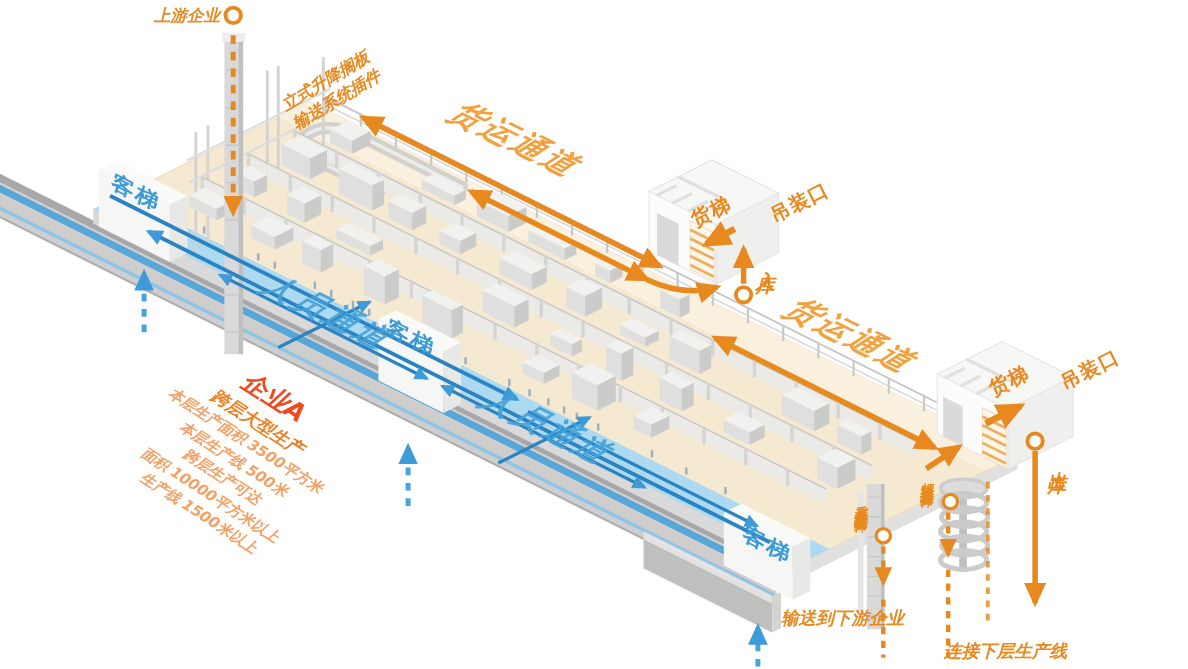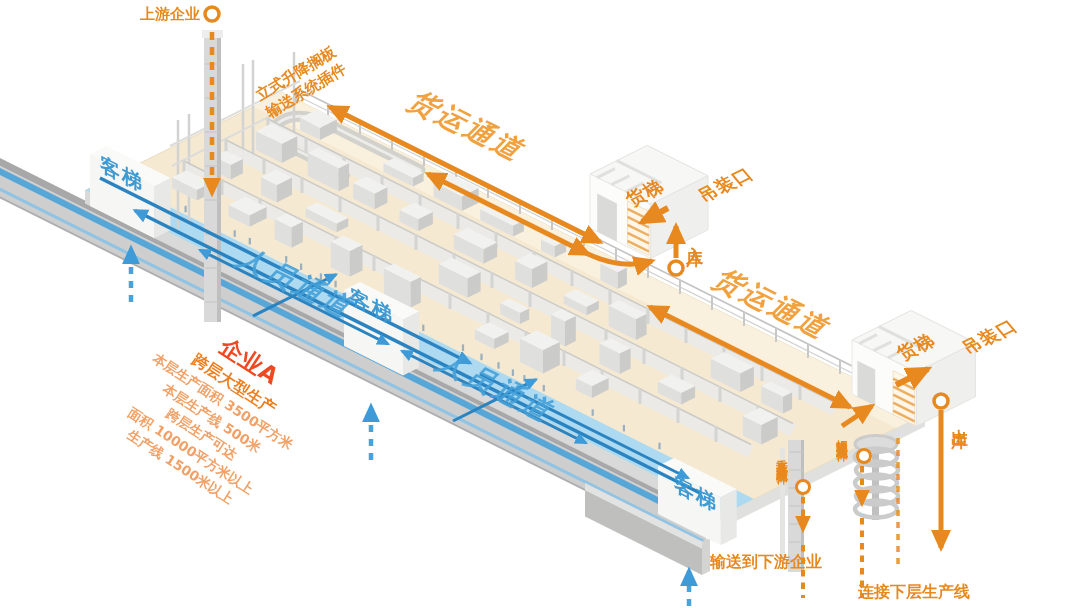--- a/index.html
+++ b/index.html
@@ -1,17 +1,17 @@
 <!DOCTYPE html>
 <html><head>
 <meta charset="utf-8">
 <style>
   html,body{margin:0;padding:0;background:#fff;}
   #stage{position:relative;width:1053px;height:608px;background:#fff;overflow:hidden;
-         font-family:"DejaVu Sans","Liberation Sans",sans-serif;}
+         font-family:"DejaVu Sans","Liberation Sans",sans-serif;font-style:italic;}
   #scene{position:absolute;left:0;top:0;}
   .lbl{position:absolute;font-weight:bold;color:#E8891F;white-space:nowrap;pointer-events:none;}
   .two-line{line-height:1.3;}
   .right{text-align:right;}
   .corridor{font-size:28px;letter-spacing:3px;width:170px;text-align:center;
             transform:rotate(26.5deg) skewX(-18deg);}
   .corridor.orange{color:rgba(240,153,46,.92);}
   .corridor.blue{color:rgba(68,160,216,.9);}
   .wall-label{color:#3D9AD2;font-size:20px;letter-spacing:2px;transform:skewY(26.5deg);
               transform-origin:left top;}

